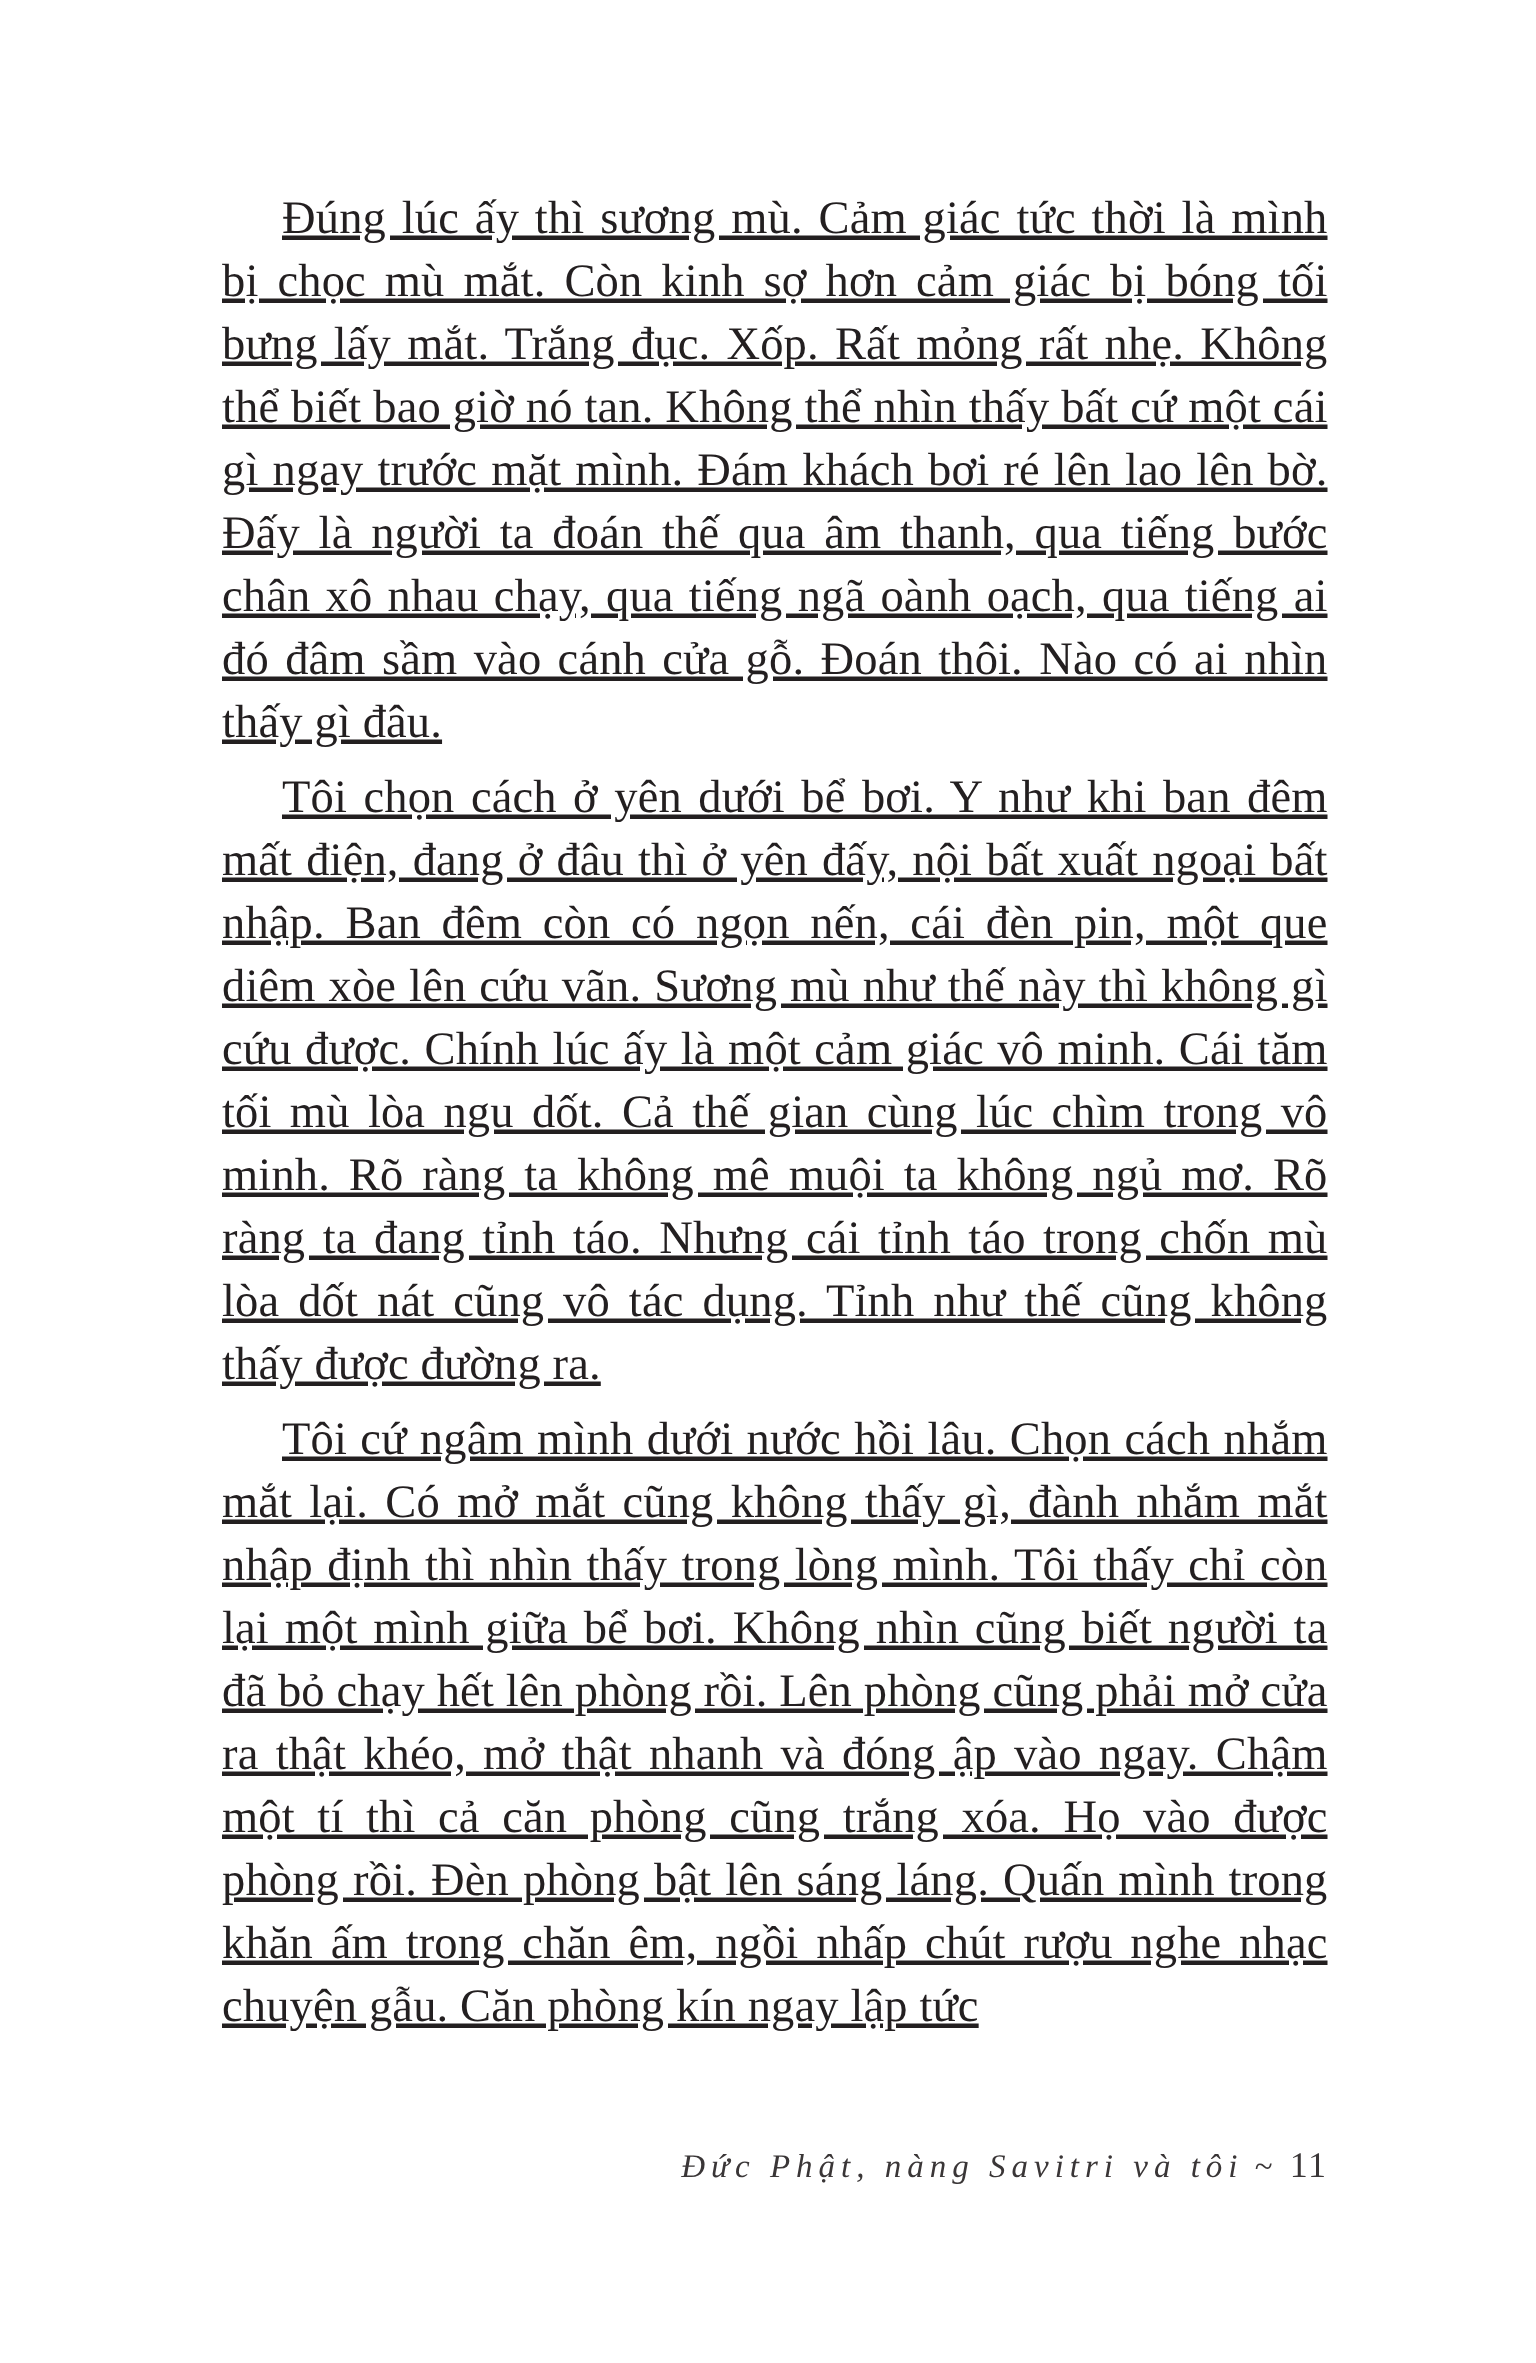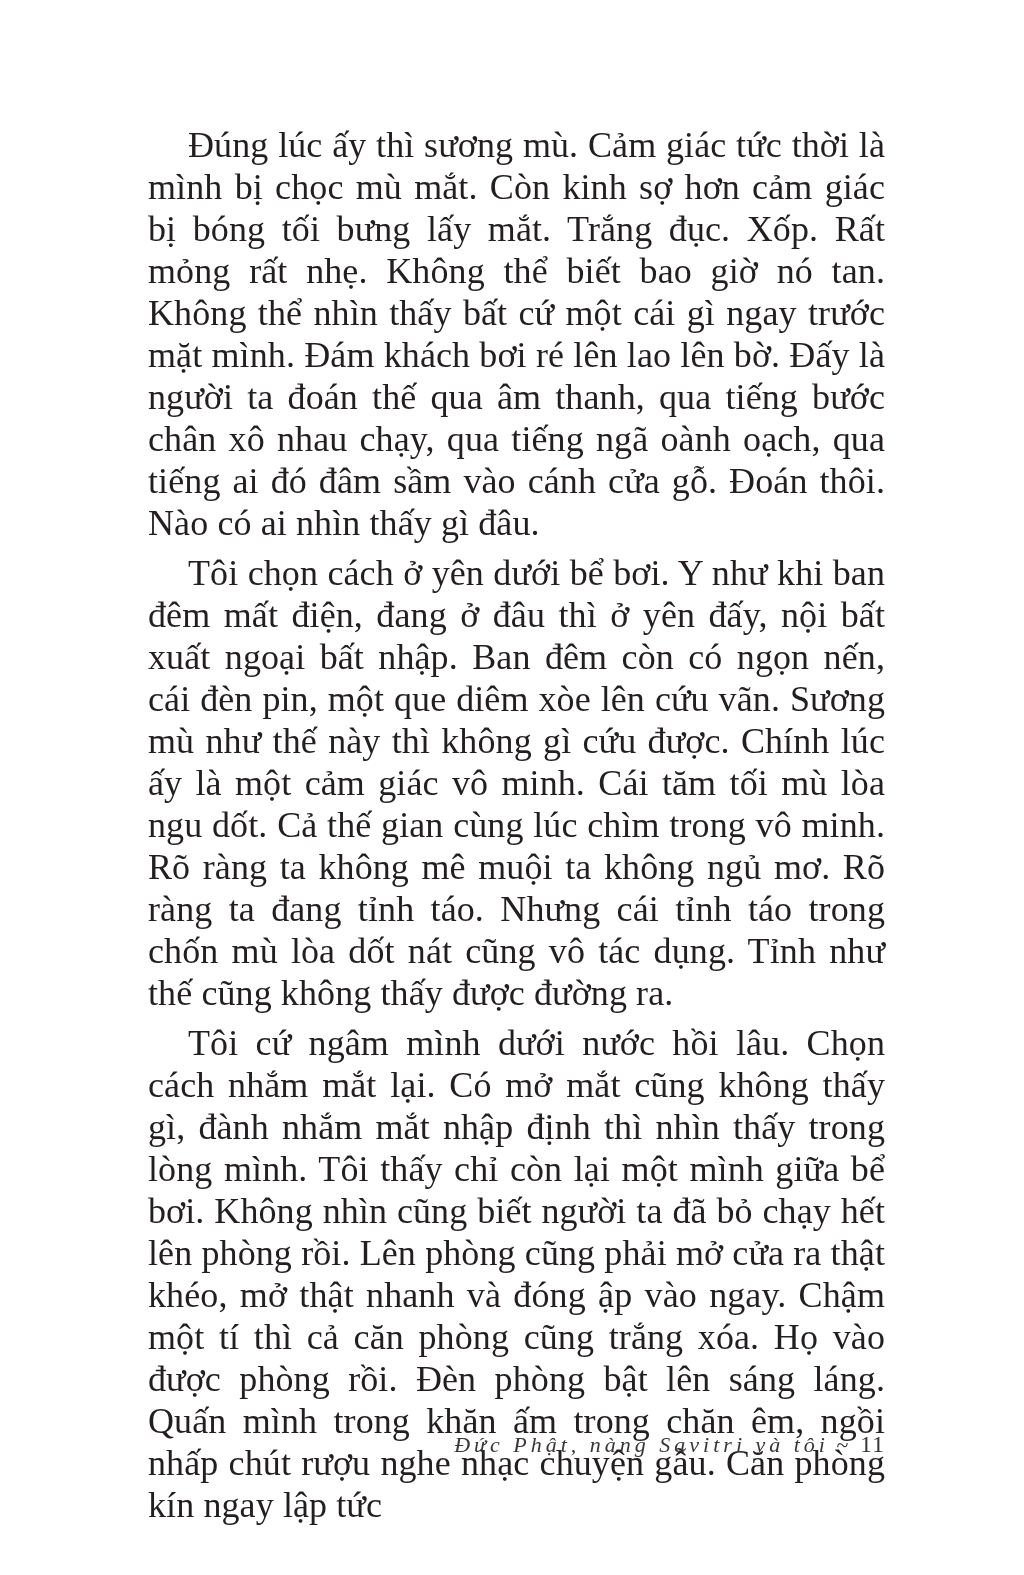--- a/index.html
+++ b/index.html
@@ -16,25 +16,26 @@
   }
   .page {
     position: absolute;
     left: 148px;
     top: 124px;
     width: 737px;
   }
   .para {
     margin: 0 0 8px 0;
     font-family: "Liberation Serif", "DejaVu Serif", serif;
-    font-size: 36px;
+    font-size: 31px;
     line-height: 42px;
     text-align: justify;
     text-indent: 40px;
     letter-spacing: 0.1px;
+    text-decoration: underline;
   }
   .footer {
     position: absolute;
     top: 1424px;
     right: 139px;
     font-family: "Liberation Serif", "DejaVu Serif", serif;
     font-size: 22px;
     line-height: 40px;
     color: #3a3637;
     white-space: nowrap;

